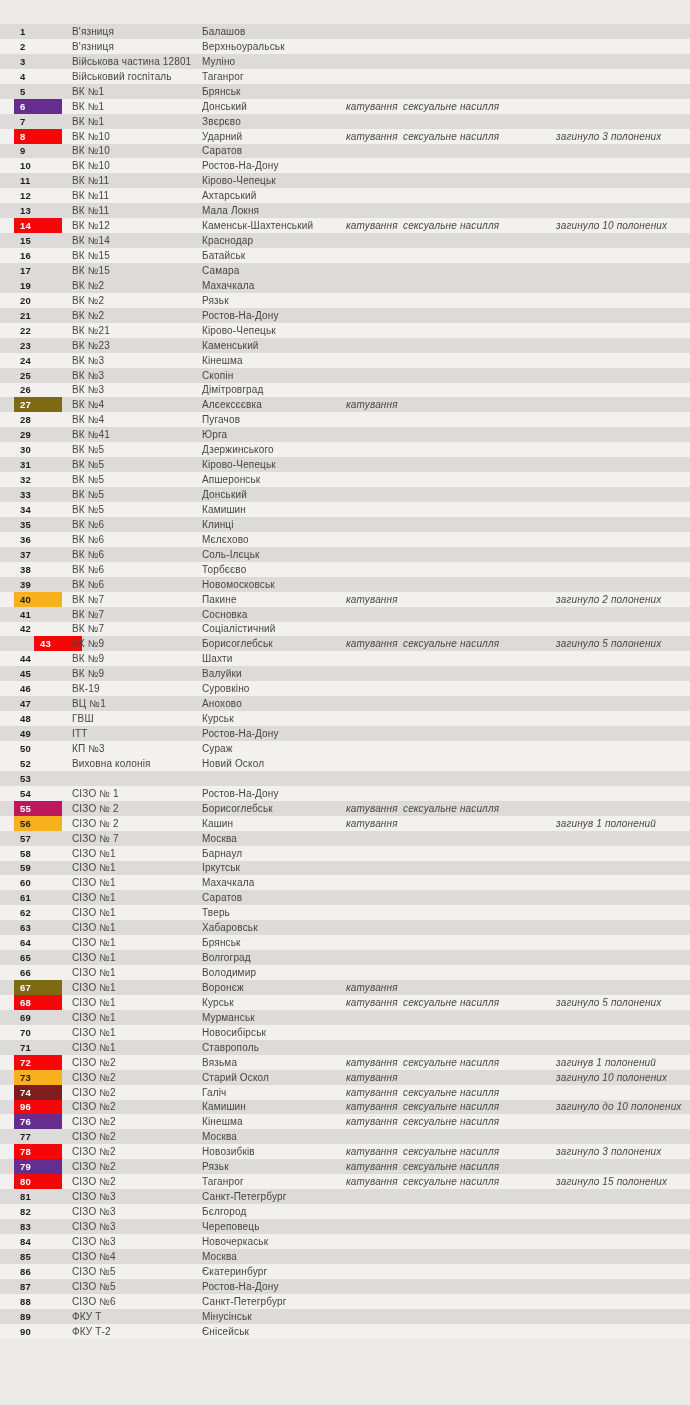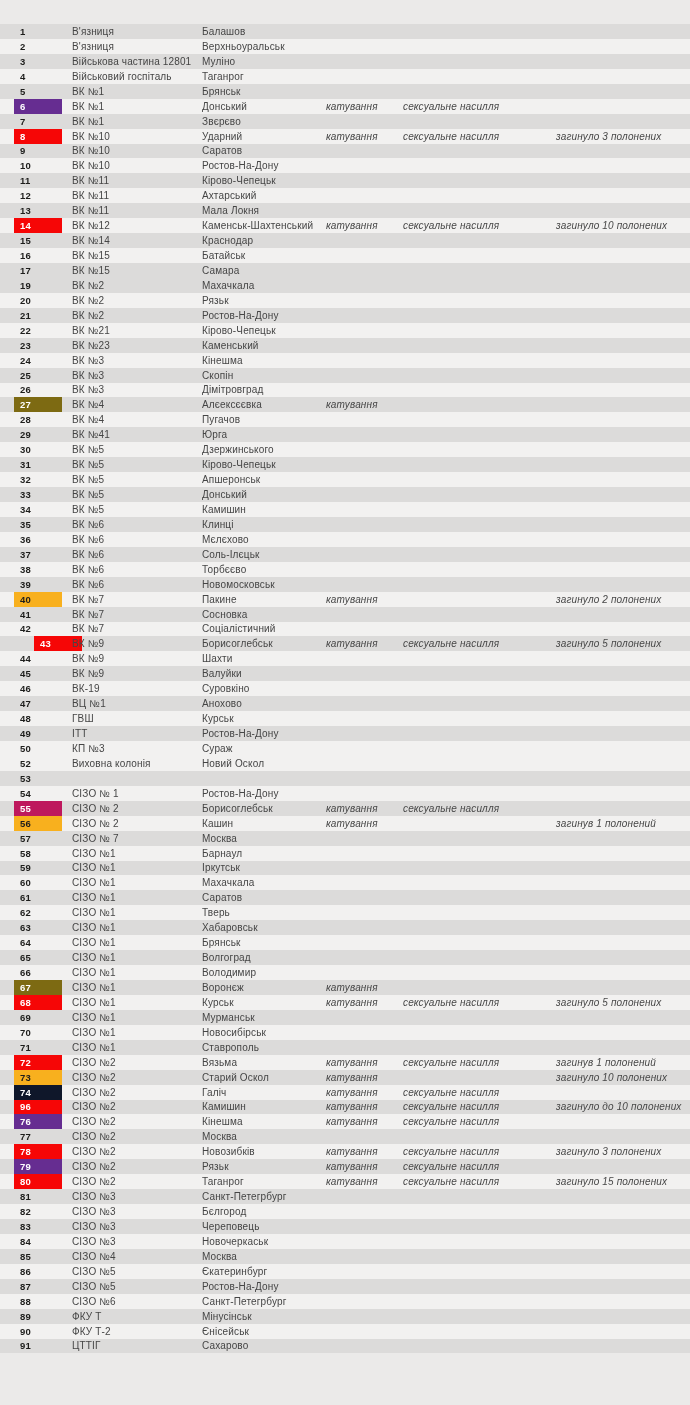--- a/index.html
+++ b/index.html
@@ -17,21 +17,21 @@
     box-sizing:border-box;display:flex;align-items:center;padding-left:6px;
     font-size:9.5px;font-weight:bold;letter-spacing:.2px;color:#1d1d1b;
   }
   .cell{
     position:absolute;top:0;height:100%;display:flex;align-items:center;
     font-size:10px;color:#454545;white-space:nowrap;letter-spacing:.15px;
   }
   .cell.facility{left:72px}
   .cell.city{left:202px}
   .cell.it{font-style:italic;color:#474747}
-  .cell.torture{left:326px}
+  .cell.torture{left:346px}
   .cell.sv{left:403px}
   .cell.deaths{left:556px}
 </style>
 </head>
 <body>
 
 <div id="table">
     <div class="row odd">
       <div class="numbox">1</div>
       <div class="cell facility">В'язниця</div>
@@ -406,21 +406,21 @@
       <div class="cell it deaths">загинув 1 полонений</div>
     </div>
     <div class="row odd">
       <div class="numbox" style="background: rgb(248, 176, 30); color: rgb(29, 29, 27);">73</div>
       <div class="cell facility">СІЗО №2</div>
       <div class="cell city">Старий Оскол</div>
       <div class="cell it torture">катування</div>
       <div class="cell it deaths">загинуло 10 полонених</div>
     </div>
     <div class="row even">
-      <div class="numbox" style="background: #0f172a; color: rgb(255, 255, 255);">74</div>
+      <div class="numbox" style="background: #7f1d1d; color: rgb(255, 255, 255);">74</div>
       <div class="cell facility">СІЗО №2</div>
       <div class="cell city">Галіч</div>
       <div class="cell it torture">катування</div>
       <div class="cell it sv">сексуальне насилля</div>
     </div>
     <div class="row odd">
       <div class="numbox" style="background: rgb(246, 6, 6); color: rgb(255, 255, 255);">96</div>
       <div class="cell facility">СІЗО №2</div>
       <div class="cell city">Камишин</div>
       <div class="cell it torture">катування</div>
@@ -505,18 +505,13 @@
     <div class="row odd">
       <div class="numbox">89</div>
       <div class="cell facility">ФКУ Т</div>
       <div class="cell city">Мінусінськ</div>
     </div>
     <div class="row even">
       <div class="numbox">90</div>
       <div class="cell facility">ФКУ Т-2</div>
       <div class="cell city">Єнісейськ</div>
     </div>
-    <div class="row odd">
-      <div class="numbox">91</div>
-      <div class="cell facility">ЦТТІГ</div>
-      <div class="cell city">Сахарово</div>
-    </div>
   </div>
 
 </body></html>

